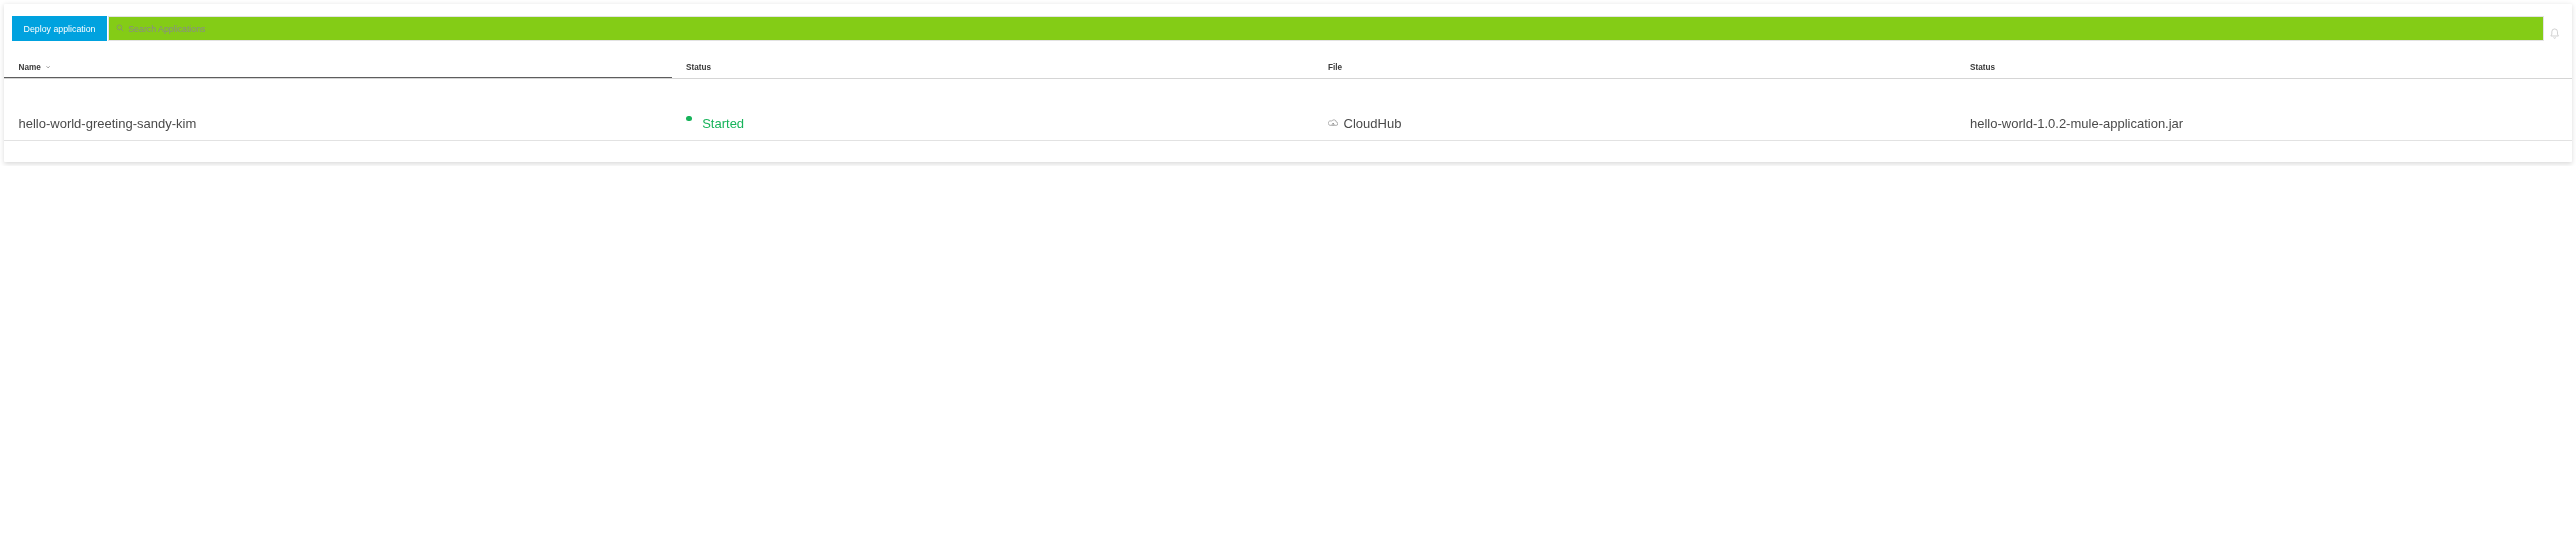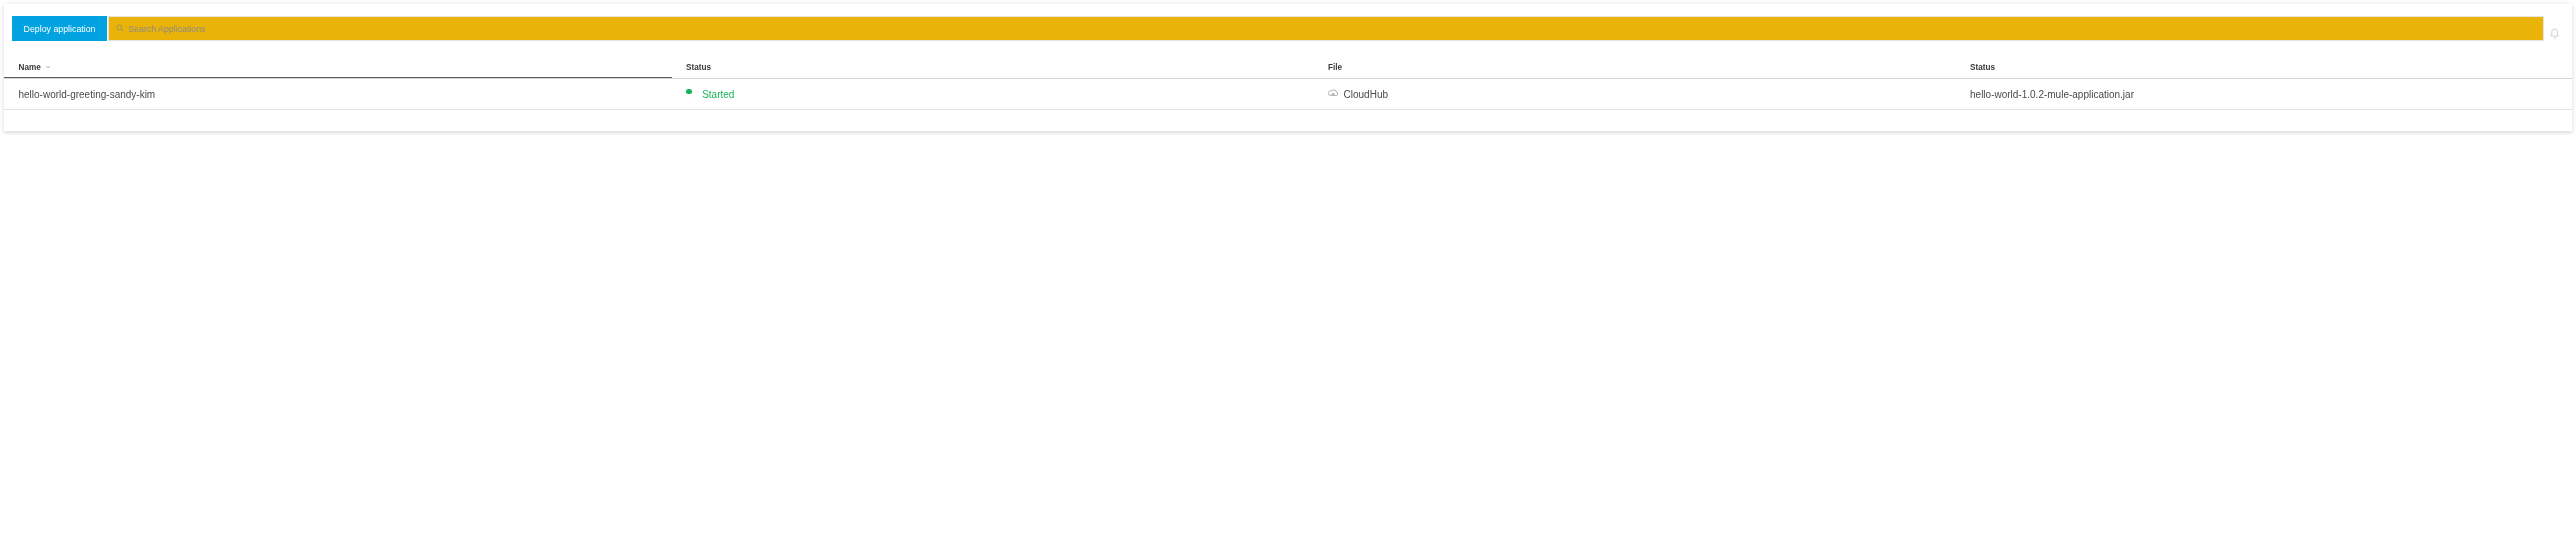--- a/index.html
+++ b/index.html
@@ -33,21 +33,21 @@
     font-size: 8.8px;
     font-weight: 400;
     cursor: pointer;
     display: inline-flex;
     align-items: center;
   }
   .search-wrap {
     flex: 1;
     display: flex;
     align-items: center;
-    background: #eab308;
+    background: #84cc16;
     border: 0.5px solid #e3e3e3;
     padding: 0 7.2px;
     height: 25px;
     color: #888;
   }
   .search-wrap svg {
     width: 8.2px; height: 8.2px;
     stroke: #888;
     fill: none;
     margin-right: 4.1px;
@@ -98,24 +98,25 @@
   .th .sort-icon svg {
     width: 6.2px; height: 6.2px;
     stroke: #3a3a3a;
     fill: none;
   }
   .trow {
     border-bottom: 0.5px solid #e2e2e2;
   }
   .td {
     padding: 9.3px 14.4px;
-    font-size: 10px;
+    font-size: 13px;
     color: #4a4a4a;
     display: flex;
     gap: 5.2px;
+    margin-top: 27px;
   }
   .cloud-icon svg {
     width: 10.3px; height: 8.2px;
     stroke: #666;
     fill: none;
   }
   .status-dot {
     width: 5.7px; height: 5.7px;
     border-radius: 50%;
     background: #17b35a;

